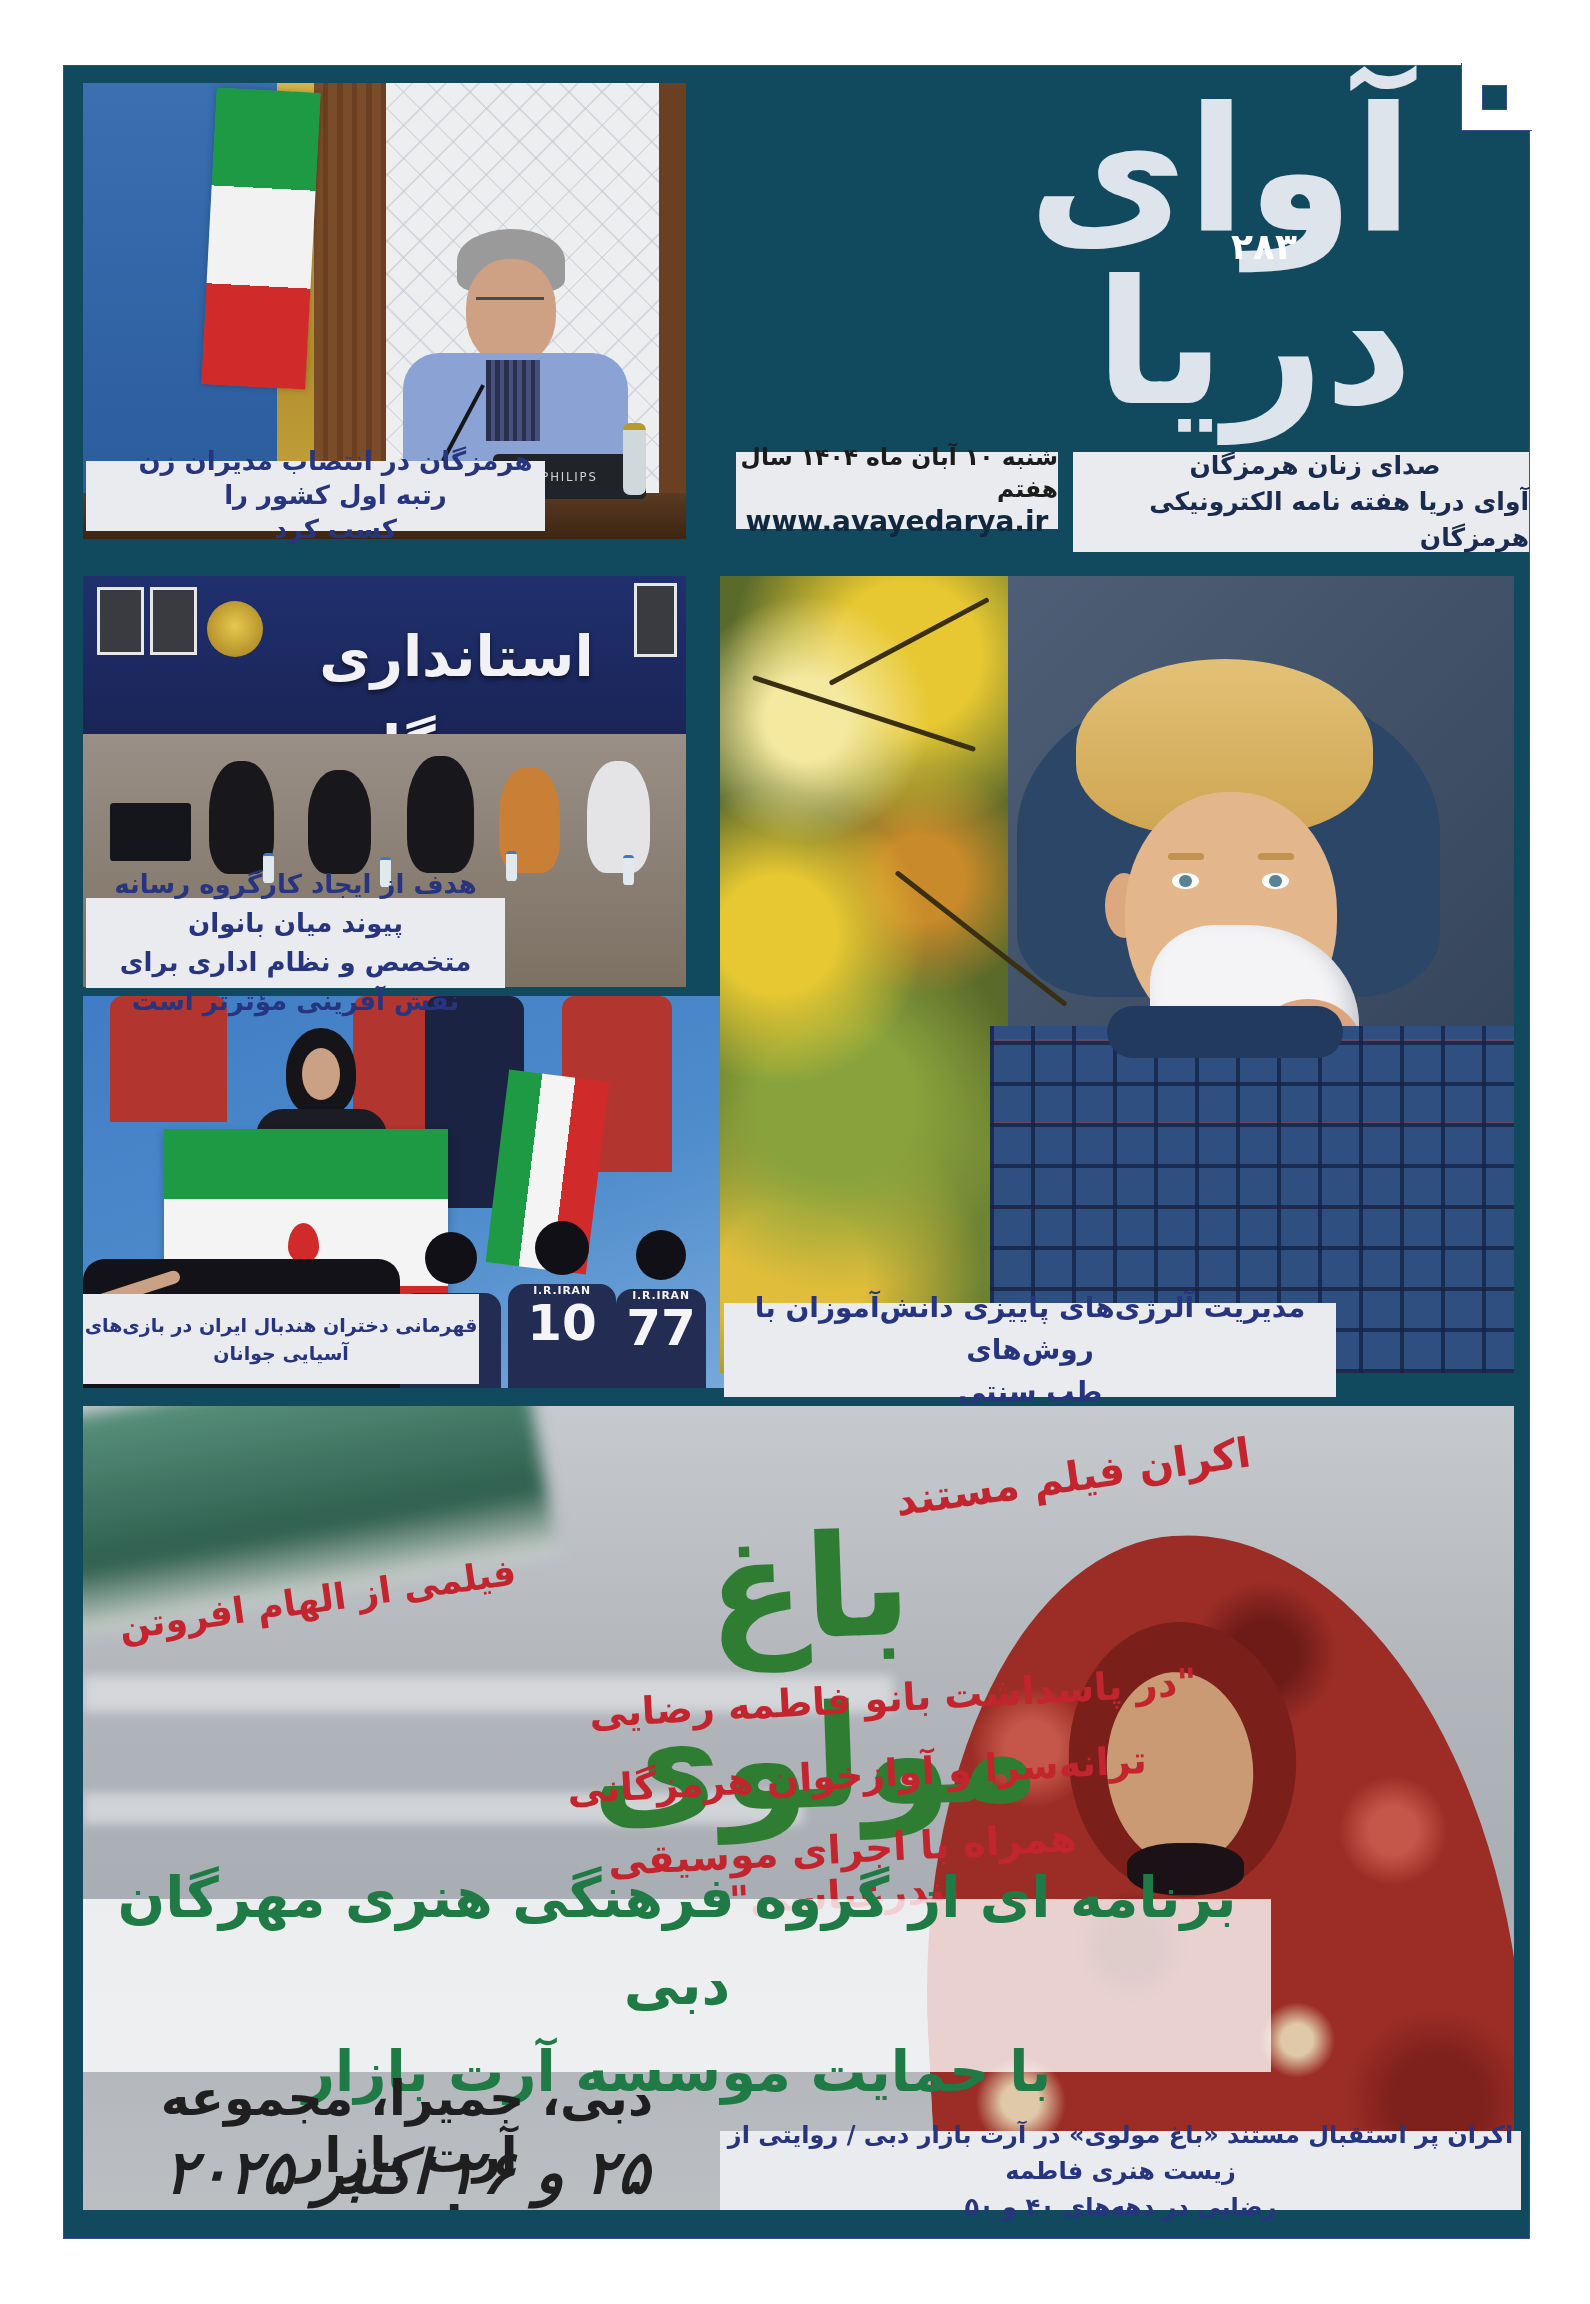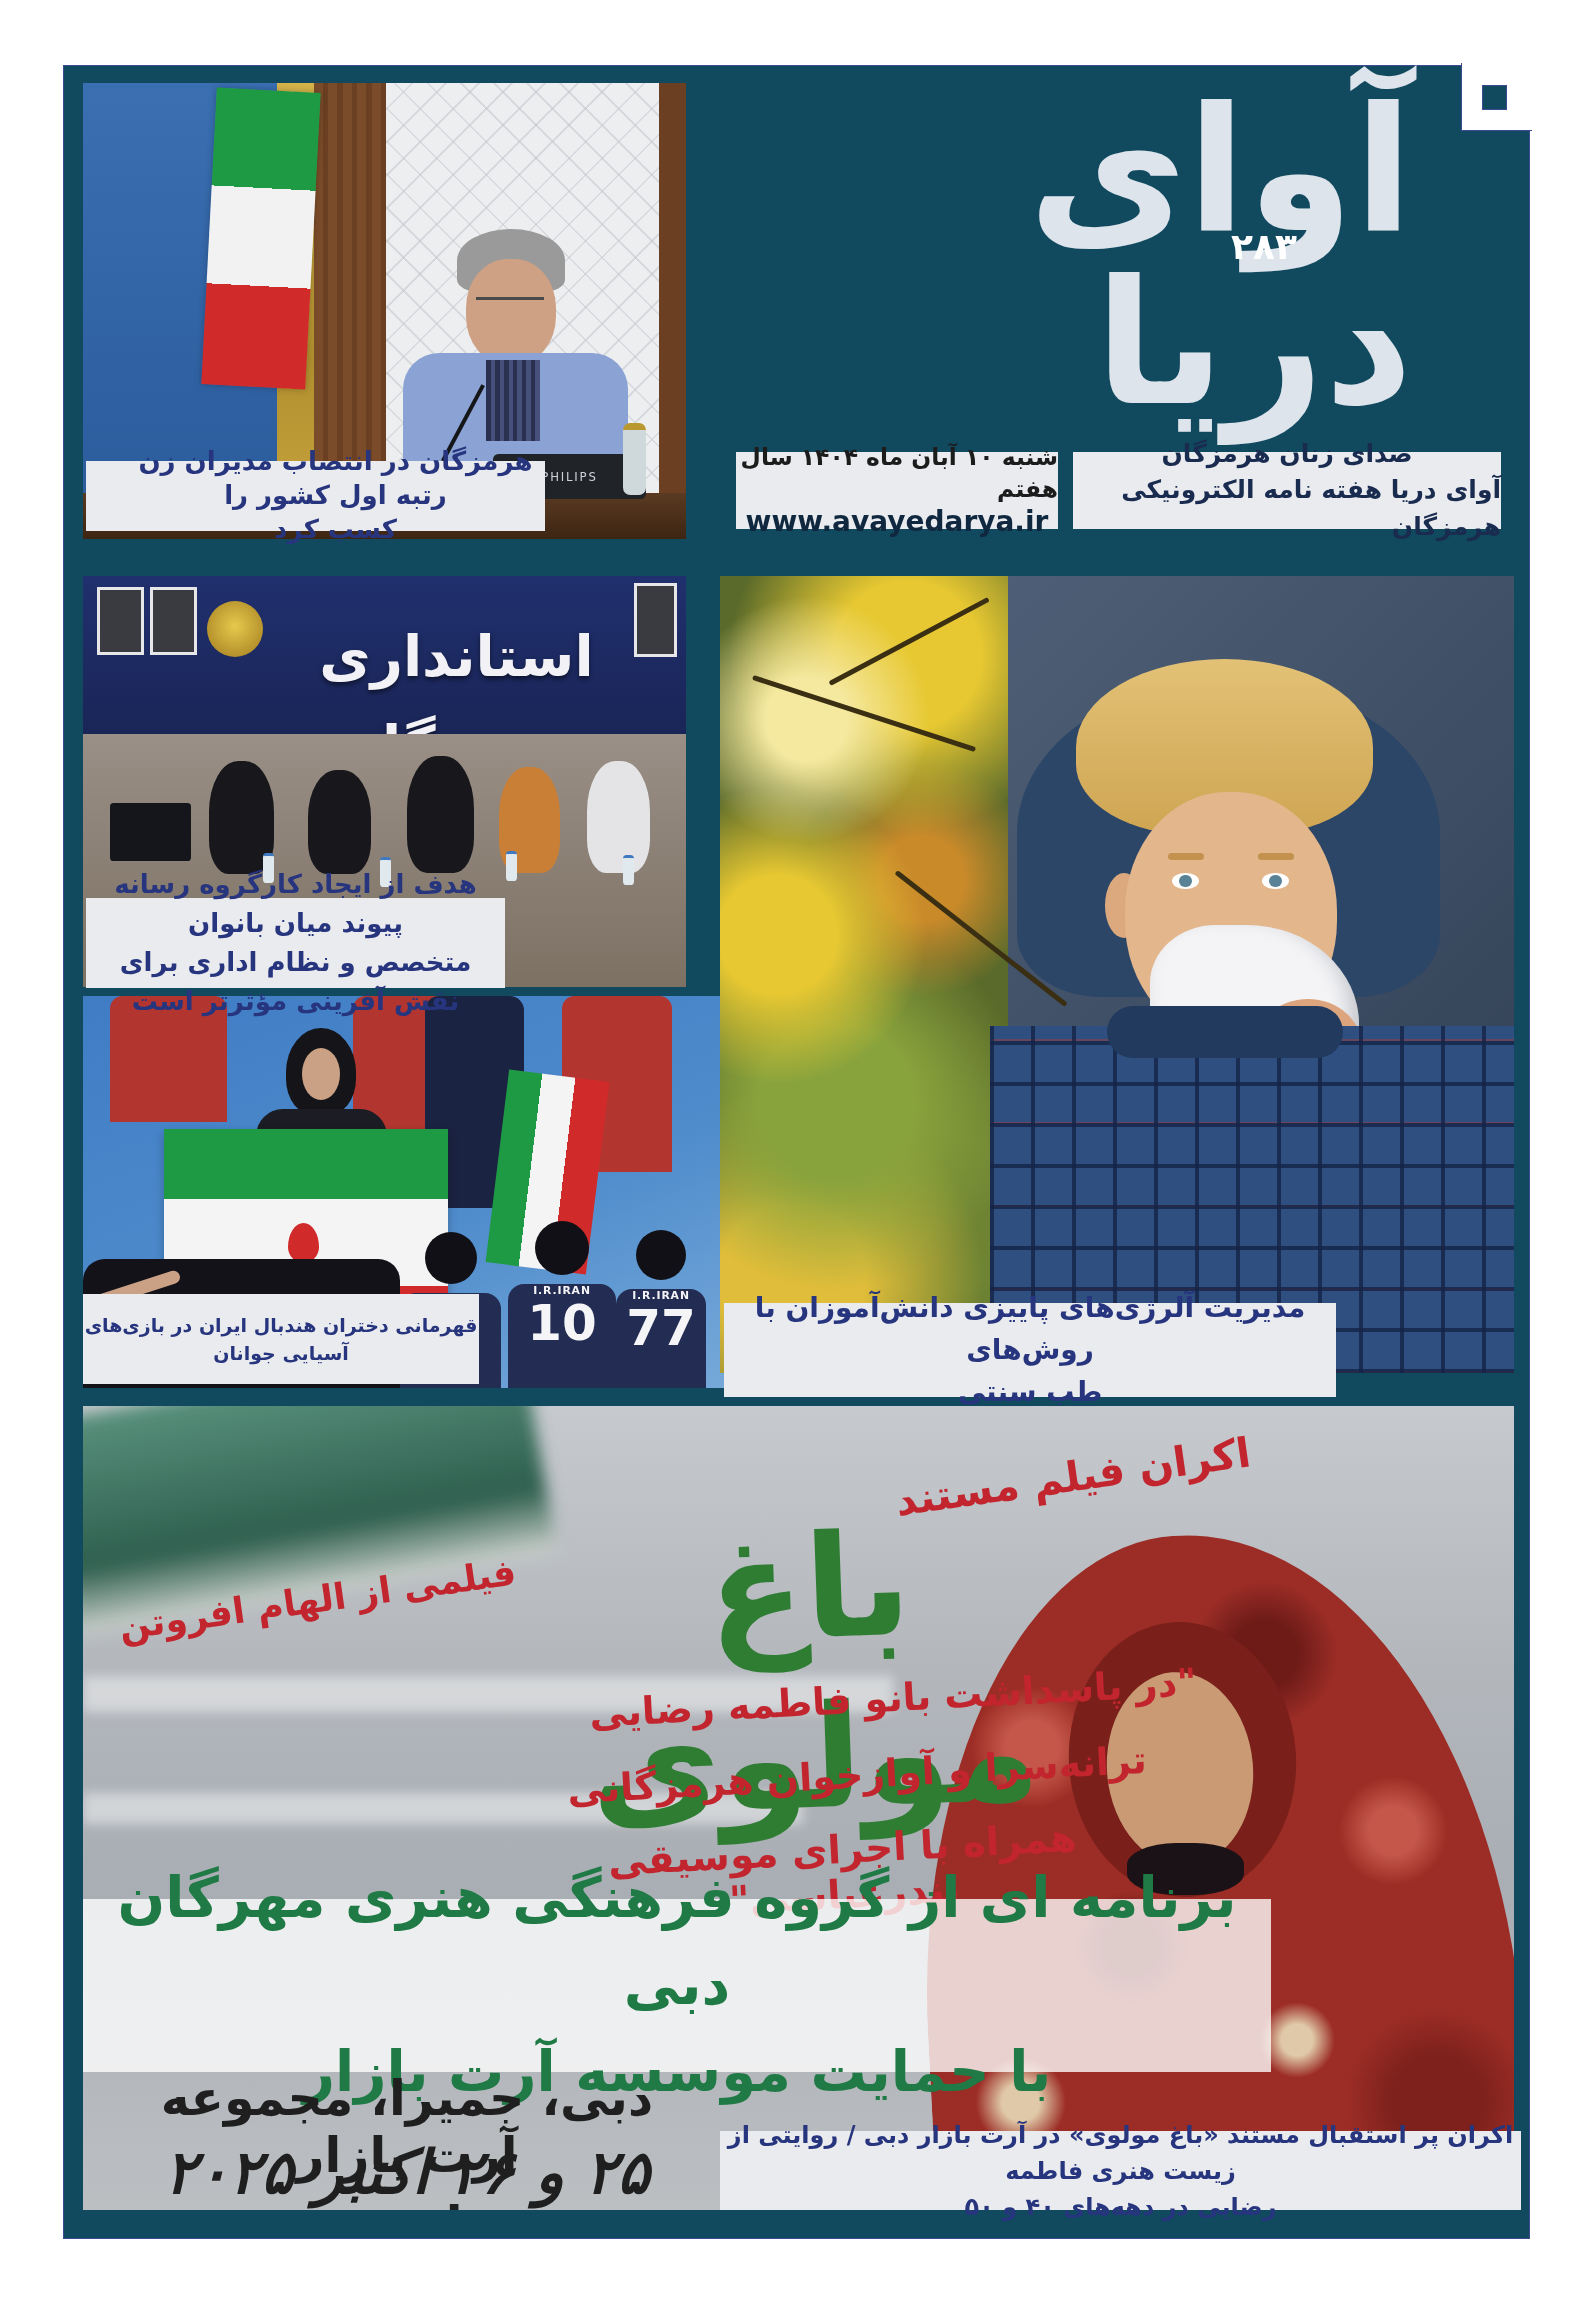--- a/index.html
+++ b/index.html
@@ -15,21 +15,21 @@
   .corner-sq{left:1482px;top:85px;width:23.4px;height:23.4px;background:#11495f;border:0.9px solid #3c4b92;}
   
   .logo-box{left:720px;top:68px;width:693px;height:378px;display:flex;align-items:center;justify-content:center;}
   .logo-text{font-size:173px;font-weight:bold;color:#dde4ec;letter-spacing:-3.6px;line-height:1;}
   .issue-no{left:1226px;top:223px;width:76px;height:47px;color:#ffffff;font-size:36px;font-weight:bold;
             text-align:center;line-height:47px;}
   .gray-box{background:#e9ebee;display:flex;flex-direction:column;align-items:center;justify-content:center;}
   .date-bar{left:736px;top:452px;width:322px;height:77px;}
   .date-line{font-size:23.4px;font-weight:bold;color:#1c1c1c;line-height:1.35;}
   .site-line{font-size:28px;font-weight:bold;color:#10283f;line-height:1.2;}
-  .info-box{left:1073px;top:452px;width:428px;height:77px;}
+  .info-box{left:1073px;top:452px;width:428px;height:100px;padding-left:28px;}
   .info-line{font-size:25px;font-weight:bold;color:#1a2b50;line-height:1.45;}
   
   .cap{background:#e9ebee;color:#27357f;font-weight:bold;text-align:center;
        display:flex;flex-direction:column;align-items:center;justify-content:center;z-index:6;}
   .cap1{left:86px;top:461px;width:419px;height:70px;font-size:26px;line-height:1.3;padding-left:40px;}
   .cap2{left:86px;top:898px;width:419px;height:90px;font-size:26px;line-height:1.5;}
   .cap3{left:83px;top:1294px;width:396px;height:90px;font-size:19px;line-height:1.5;}
   .cap4{left:724px;top:1303px;width:612px;height:94px;font-size:28px;line-height:1.5;}
   .cap5{left:720px;top:2131px;width:801px;height:79px;font-size:24px;line-height:1.5;}
   

